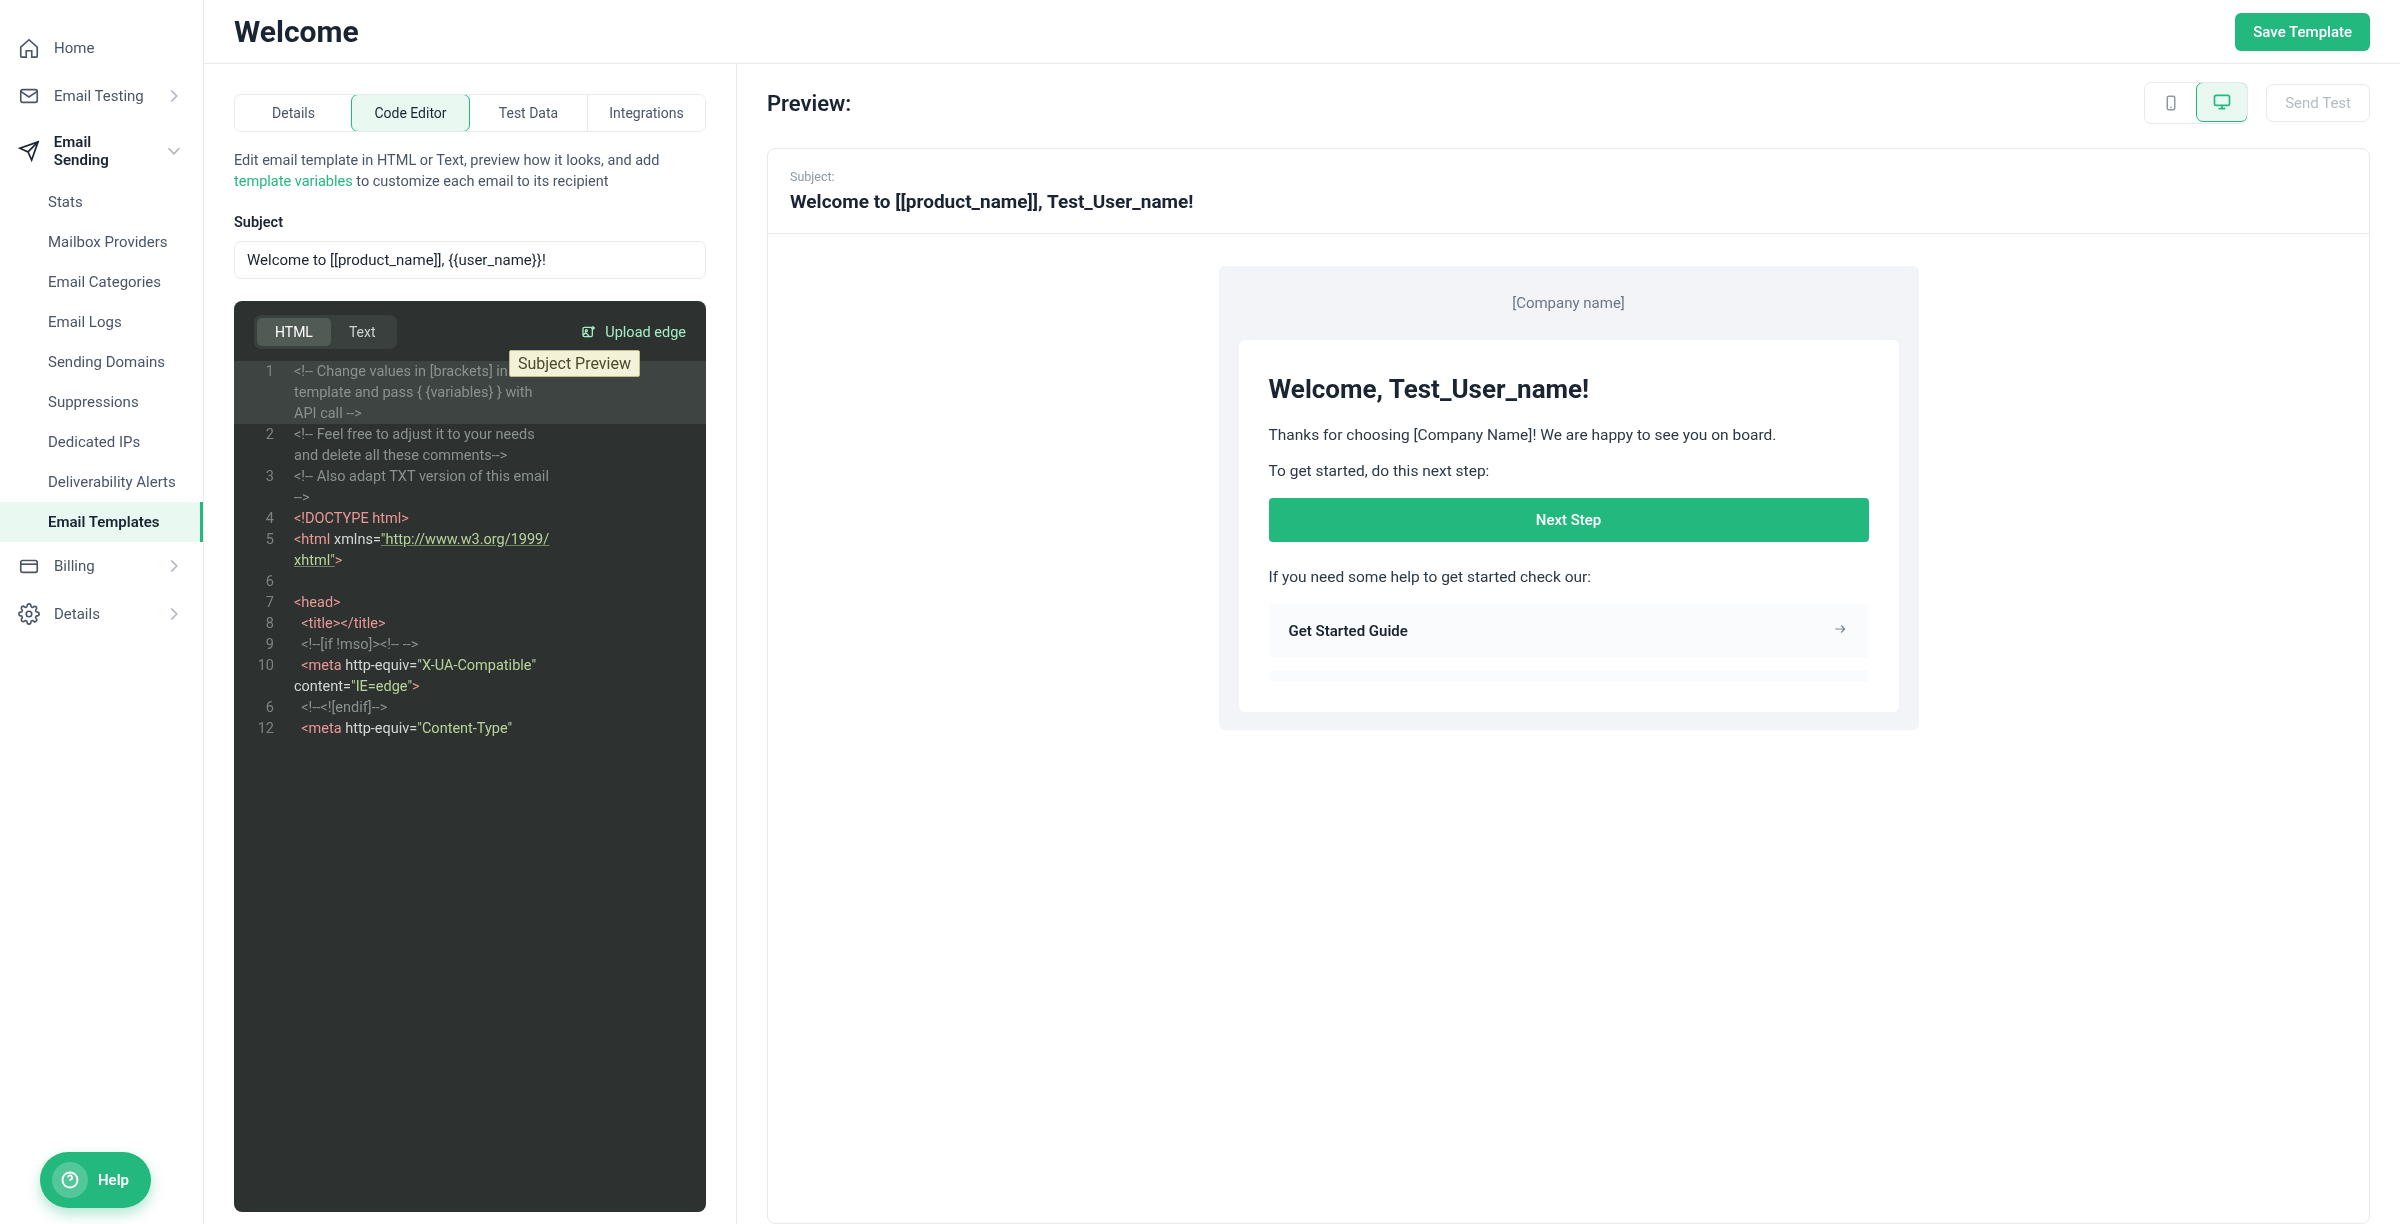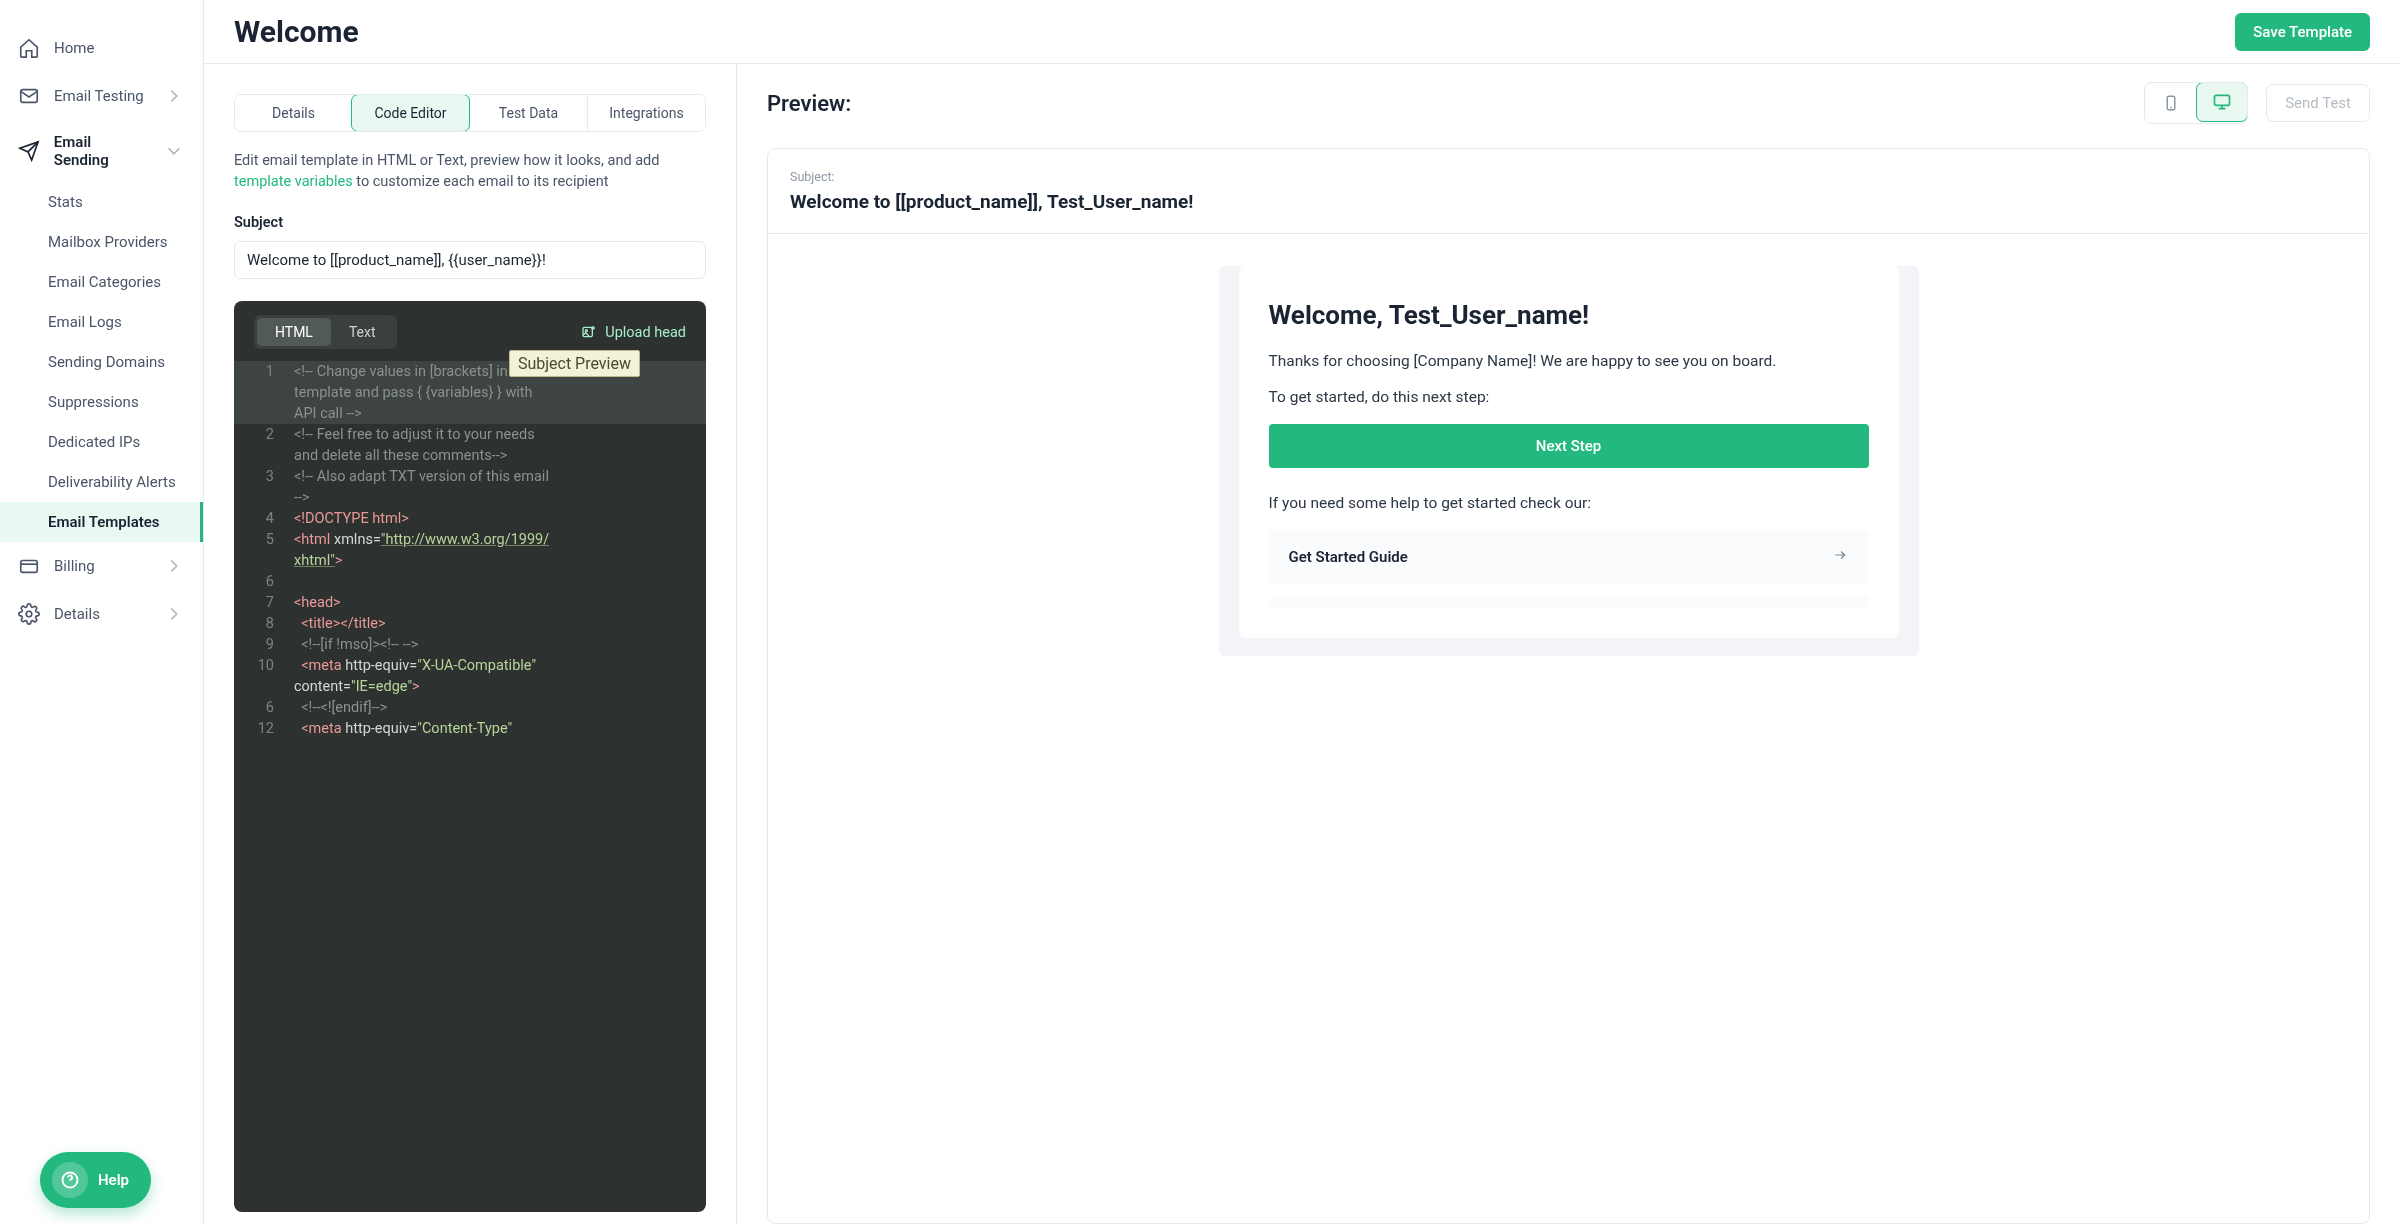--- a/index.html
+++ b/index.html
@@ -373,21 +373,21 @@
             <div class="mini-tab">Text</div>
           </div>
           <div class="upload-wrap">
             <div class="upload-link">
               <svg width="16" height="16" viewBox="0 0 24 24" fill="none" stroke="currentColor" stroke-width="2">
                   <rect x="3" y="5" width="14" height="14" rx="2"></rect>
                   <circle cx="8" cy="10" r="1.5"></circle>
                   <path d="M3 17l4-4 5 5"></path>
                   <path d="M18 3v6M15 6h6"></path>
                 </svg>
-              <span>Upload head</span>
+              <span>Upload edge</span>
             </div>
             <div class="tooltip">Subject Preview</div>
           </div>
         </div>
         <div class="code-area" id="code-area">
             <div class="code-line hi"><div class="gut">1</div><div class="code"><span class="c-cmt">&lt;!-- Change values in [brackets] in the </span></div></div>
             <div class="code-line hi"><div class="gut"></div><div class="code"><span class="c-cmt">template and pass { {variables} } with </span></div></div>
             <div class="code-line hi"><div class="gut"></div><div class="code"><span class="c-cmt">API call --&gt;</span></div></div>
             <div class="code-line"><div class="gut">2</div><div class="code"><span class="c-cmt">&lt;!-- Feel free to adjust it to your needs </span></div></div>
             <div class="code-line"><div class="gut"></div><div class="code"><span class="c-cmt">and delete all these comments--&gt;</span></div></div>
@@ -429,20 +429,21 @@
         <button class="send-test">Send Test</button>
       </div>
 
       <div class="preview-card">
         <div class="pv-subject">
           <div class="sl">Subject:</div>
           <div class="sv">Welcome to [[product_name]], Test_User_name!</div>
         </div>
         <div class="pv-body">
           <div class="pv-inner">
+            <div class="pv-logo">[Company name]</div>
             <div class="pv-content">
               <h1>Welcome, Test_User_name!</h1>
               <p>Thanks for choosing [Company Name]! We are happy to see you on board.</p>
               <p>To get started, do this next step:</p>
               <div class="pv-cta">Next Step</div>
               <p>If you need some help to get started check our:</p>
               <div class="pv-item">
                 <span>Get Started Guide</span>
                 <span class="arrow">
                   <svg width="18" height="14" viewBox="0 0 24 24" fill="none" stroke="currentColor" stroke-width="2">

